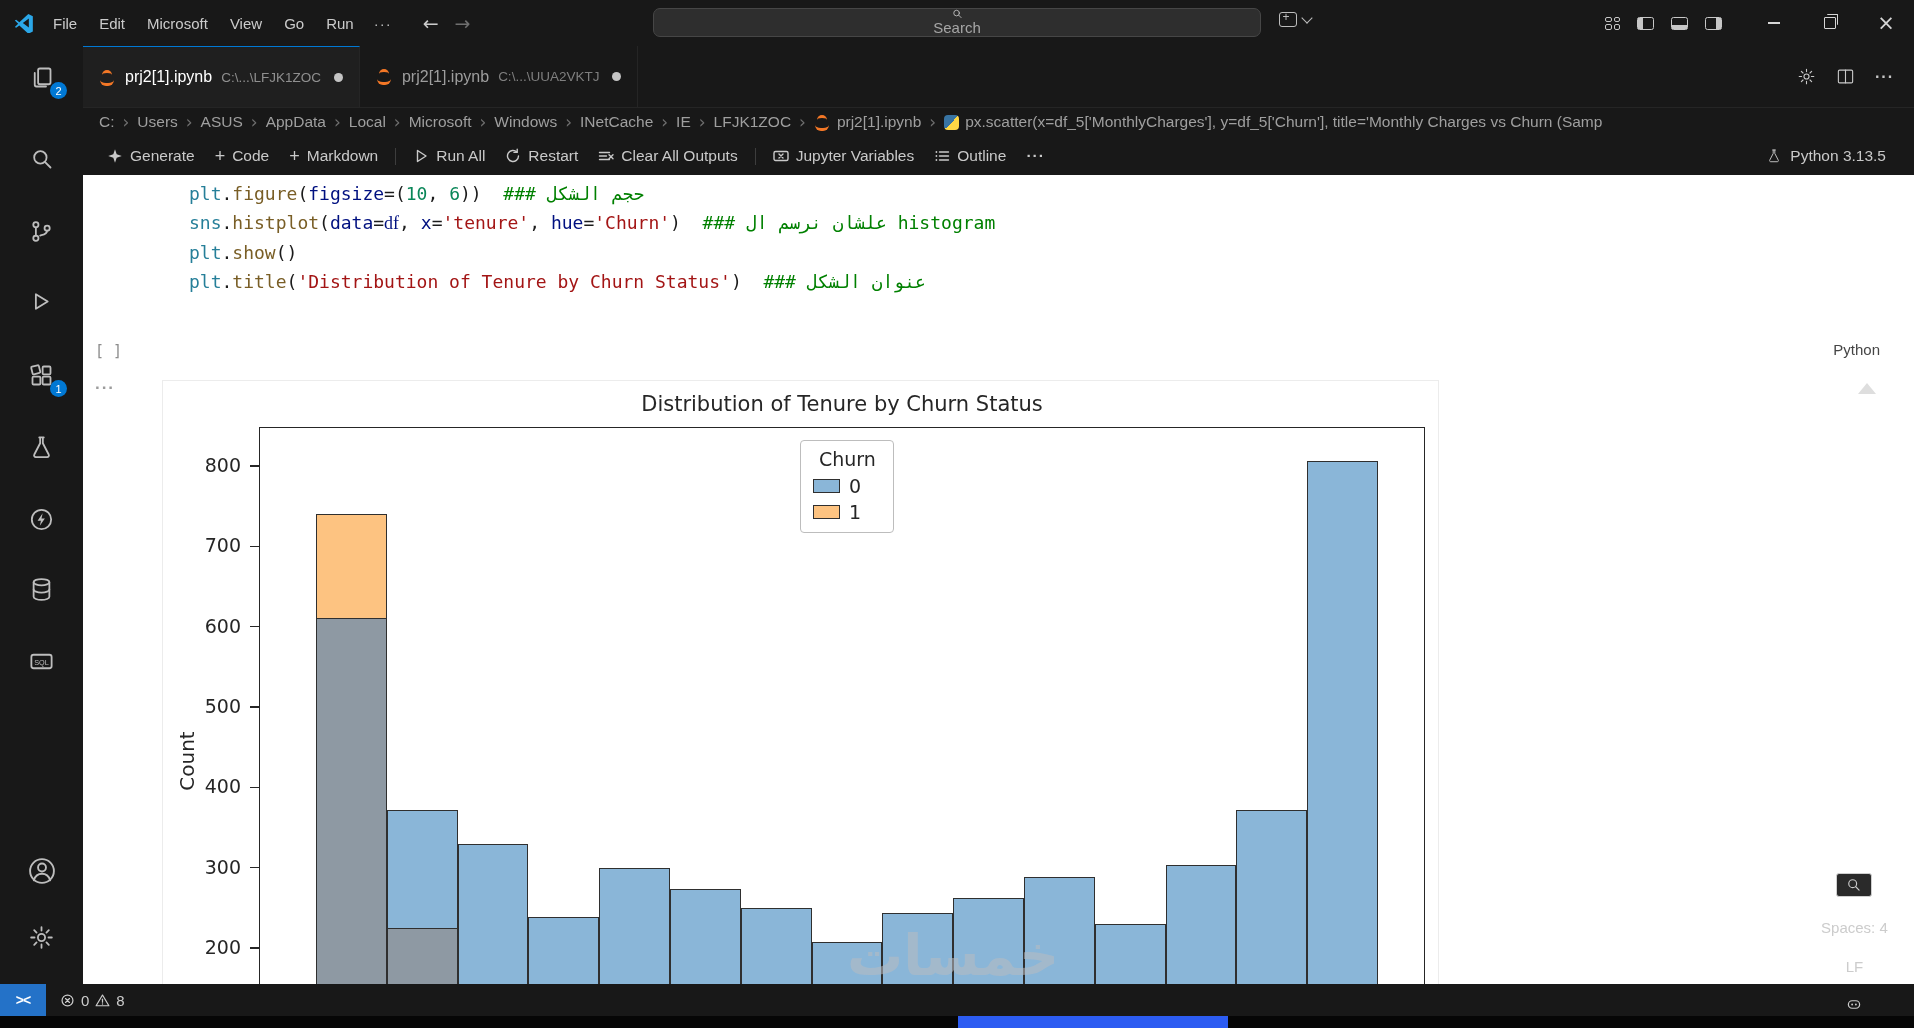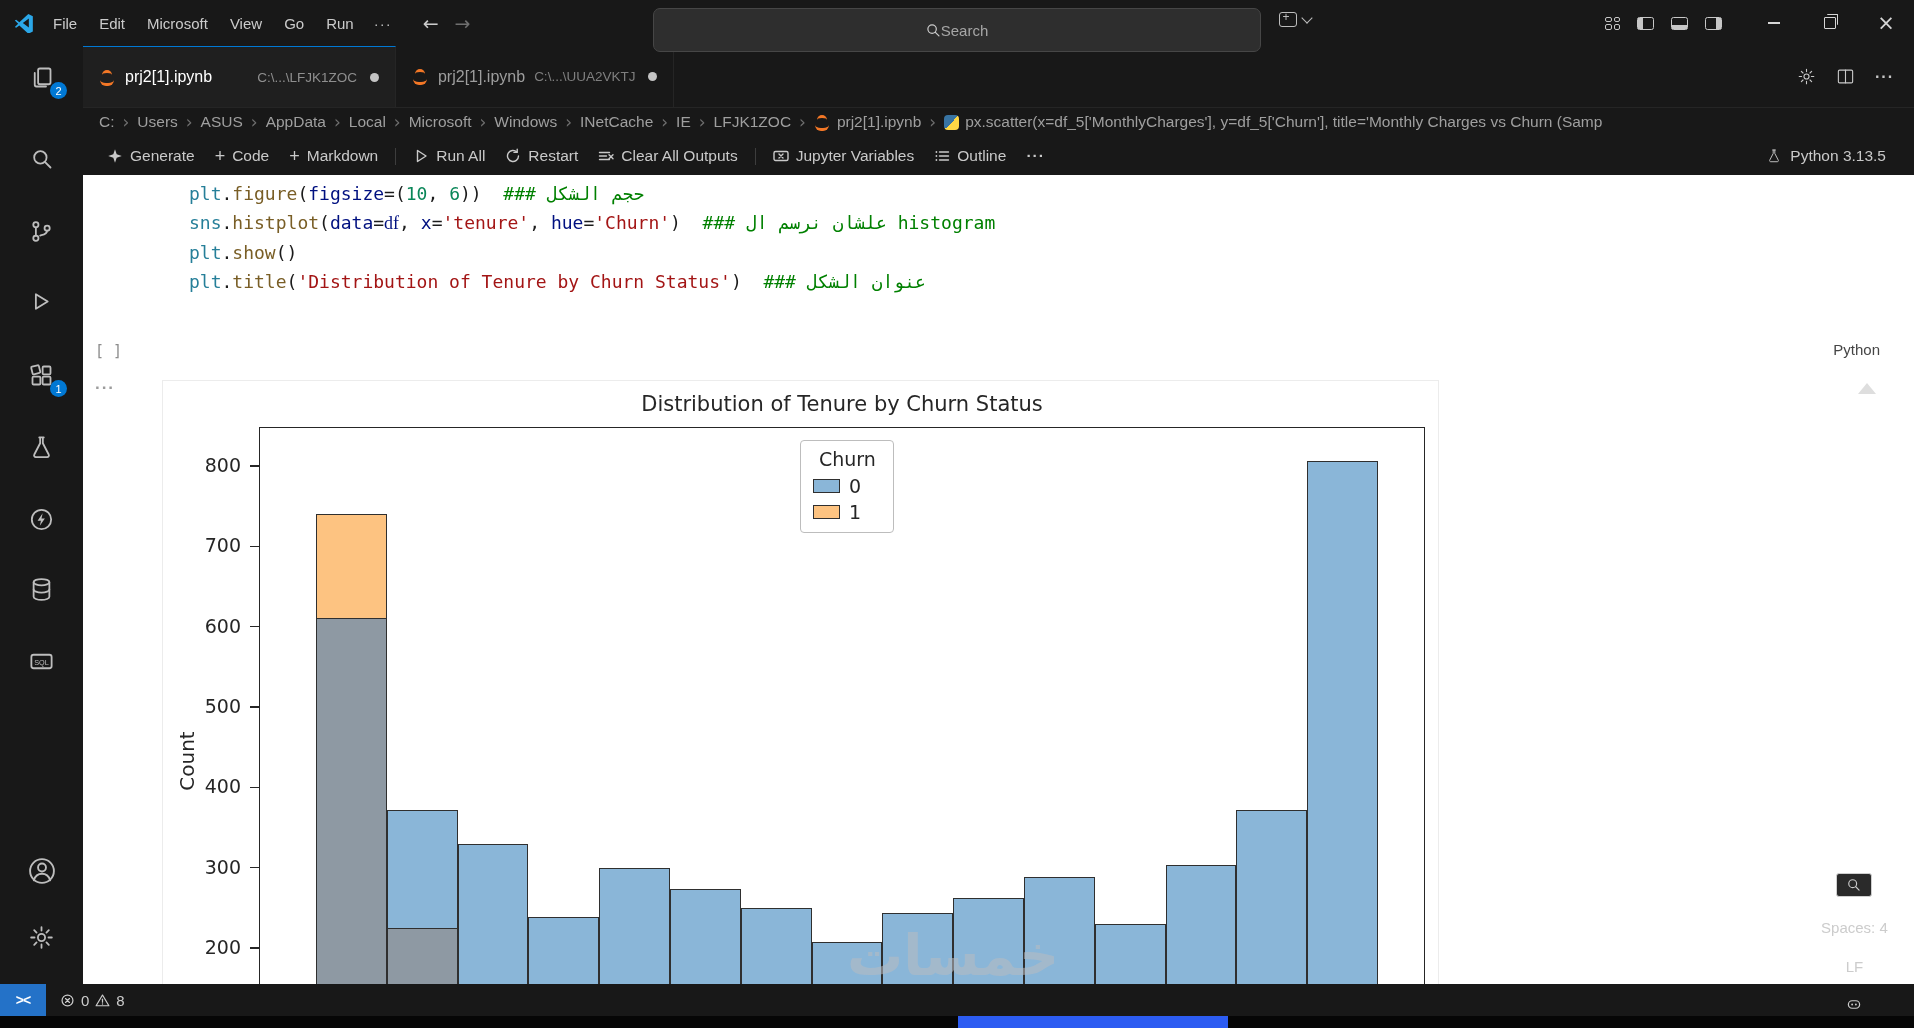--- a/index.html
+++ b/index.html
@@ -8,23 +8,23 @@
 
   
   .titlebar{position:absolute;left:0;top:0;right:0;height:46px;background:#181818;
             display:flex;align-items:center;color:#cbcbcb;font-size:15px;z-index:30;}
   .vslogo{margin:0 8px 0 14px;display:flex;align-items:center;}
   .menus{display:flex;align-items:center;}
   .menu-item{padding:5px 11px;border-radius:5px;}
   .menu-more{padding:5px 9px;letter-spacing:1px;color:#bdbdbd;}
   .nav-arrows{display:flex;gap:16px;margin-left:22px;font-size:19px;font-family:"DejaVu Sans",sans-serif;}
   .nav-fwd{color:#6f6f6f;}
-  .command-center{position:absolute;left:50%;top:8px;transform:translateX(-50%);width:608px;height:44px;
+  .command-center{position:absolute;left:50%;top:8px;transform:translateX(-50%);width:608px;height:29px;
             background:#2e2e2e;border:1px solid #464646;border-radius:7px;display:flex;align-items:center;
-            justify-content:center;gap:0;color:#a6a6a6;box-sizing:border-box;}
+            justify-content:center;gap:0;color:#a6a6a6;box-sizing:border-box;flex-direction:column;}
   .cc-extra{position:absolute;left:calc(50% + 322px);top:12px;display:flex;align-items:center;gap:6px;color:#bdbdbd;}
   .mini-box{width:16px;height:13px;border:1.5px solid #bdbdbd;border-radius:3px;position:relative;}
   .mini-box::after{content:'+';position:absolute;left:2.5px;top:-3px;font-size:12px;color:#bdbdbd;}
   .chev{width:7px;height:7px;border-right:1.6px solid #bdbdbd;border-bottom:1.6px solid #bdbdbd;
         transform:rotate(45deg);margin-top:-3px;}
   .layout-icons{position:absolute;right:192px;top:0;height:46px;display:flex;align-items:center;gap:17px;}
   .lay{width:17px;height:13px;border:1.5px solid #c7c7c7;border-radius:2.5px;position:relative;box-sizing:border-box;}
   .lay-grid{border:none;width:15px;height:13px;display:grid;grid-template-columns:1fr 1fr;gap:2px;}
   .lay-grid i{border:1.4px solid #c7c7c7;border-radius:2px;}
   .lay-left::before{content:'';position:absolute;left:0;top:0;bottom:0;width:5px;background:#c7c7c7;}
@@ -45,21 +45,21 @@
          color:#fff;font-size:11px;display:flex;align-items:center;justify-content:center;padding:0 2px;box-sizing:border-box;}
   svg.ai{stroke:#bdbdbd;fill:none;stroke-width:1.6;stroke-linecap:round;stroke-linejoin:round;}
 
   
   .tabbar{position:absolute;left:83px;top:46px;right:0;height:61px;background:#181818;display:flex;
           align-items:stretch;border-bottom:1px solid #252525;z-index:25;}
   .tab{display:flex;align-items:center;gap:9px;padding:0 16px;border-right:1px solid #252525;
        color:#9d9d9d;font-size:16px;position:relative;box-sizing:border-box;}
   .tab.active{background:#1f1f1f;color:#ffffff;border-top:1.5px solid #0078d4;}
   .tab .detail{font-size:13.5px;color:#7f7f7f;}
-  .tab.active .detail{color:#8f8f8f;margin-left:36px;}
+  .tab.active .detail{color:#8f8f8f;}
   .dot{width:9px;height:9px;border-radius:50%;background:#c4c4c4;margin-left:4px;}
   .tab-actions{margin-left:auto;display:flex;align-items:center;gap:20px;padding-right:20px;color:#c6c6c6;}
 
   
   .jup{position:relative;width:17px;height:17px;display:inline-block;}
   .jup::before{content:'';position:absolute;left:1px;bottom:0;width:14px;height:6px;
        border-bottom:3px solid #f37726;border-radius:0 0 9px 9px;box-sizing:border-box;}
   .jup::after{content:'';position:absolute;left:3px;top:1px;width:10px;height:5px;
        border-top:3px solid #f37726;border-radius:9px 9px 0 0;box-sizing:border-box;}
   .pyico{width:15px;height:15px;border-radius:4px;background:linear-gradient(135deg,#3874a3 50%,#ffd845 50%);display:inline-block;}

